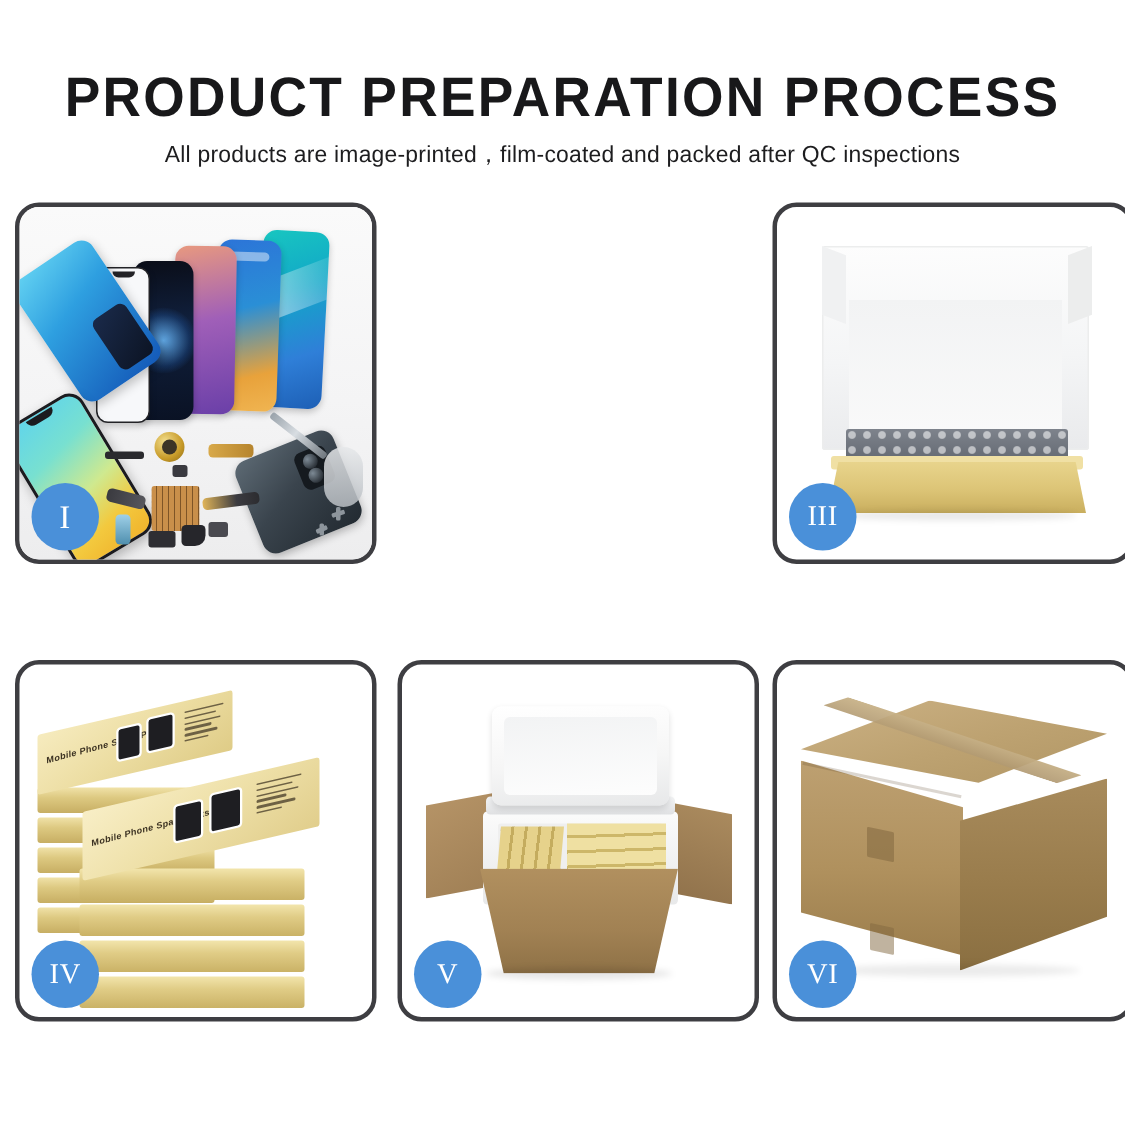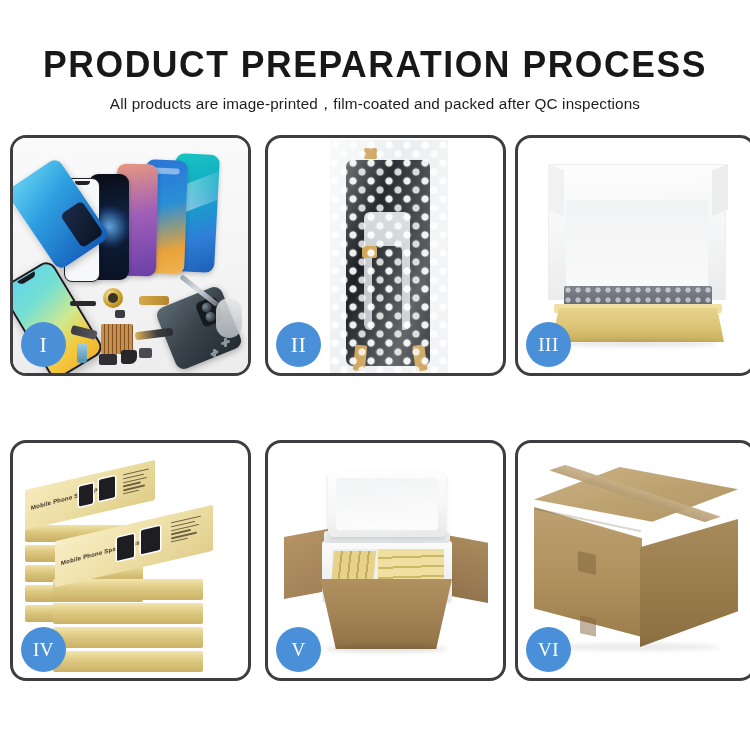--- a/index.html
+++ b/index.html
@@ -273,37 +273,20 @@
           <div class="prt flexG"></div>
           <div class="prt flexH"></div>
           <div class="tool"></div>
           <div class="fingerp"></div>
           <div class="scr1"></div>
           <div class="scr2"></div>
         </div>
         <div class="badge">I</div>
       </div>
 
-      <div class="panel c1">
-        <div class="stage">
-          <div class="p2bag">
-            <div class="p2item">
-              <span class="cut"></span>
-                <span class="cut2"></span>
-            </div>
-            <div class="tapeA"></div>
-            <div class="tapeB"></div>
-            <div class="tapeC"></div>
-            <div class="tapeD"></div>
-            <div class="bubbles"></div>
-            <div class="bagsheen"></div>
-          </div>
-        </div>
-        <div class="badge">II</div>
-      </div>
 
       <div class="panel c2">
         <div class="stage">
           <div class="p3">
             <div class="p3lid">
                 <span class="p3lidin"></span>
               </div>
             <div class="p3lidL"></div>
             <div class="p3lidR"></div>
             <div class="p3fill"></div>

